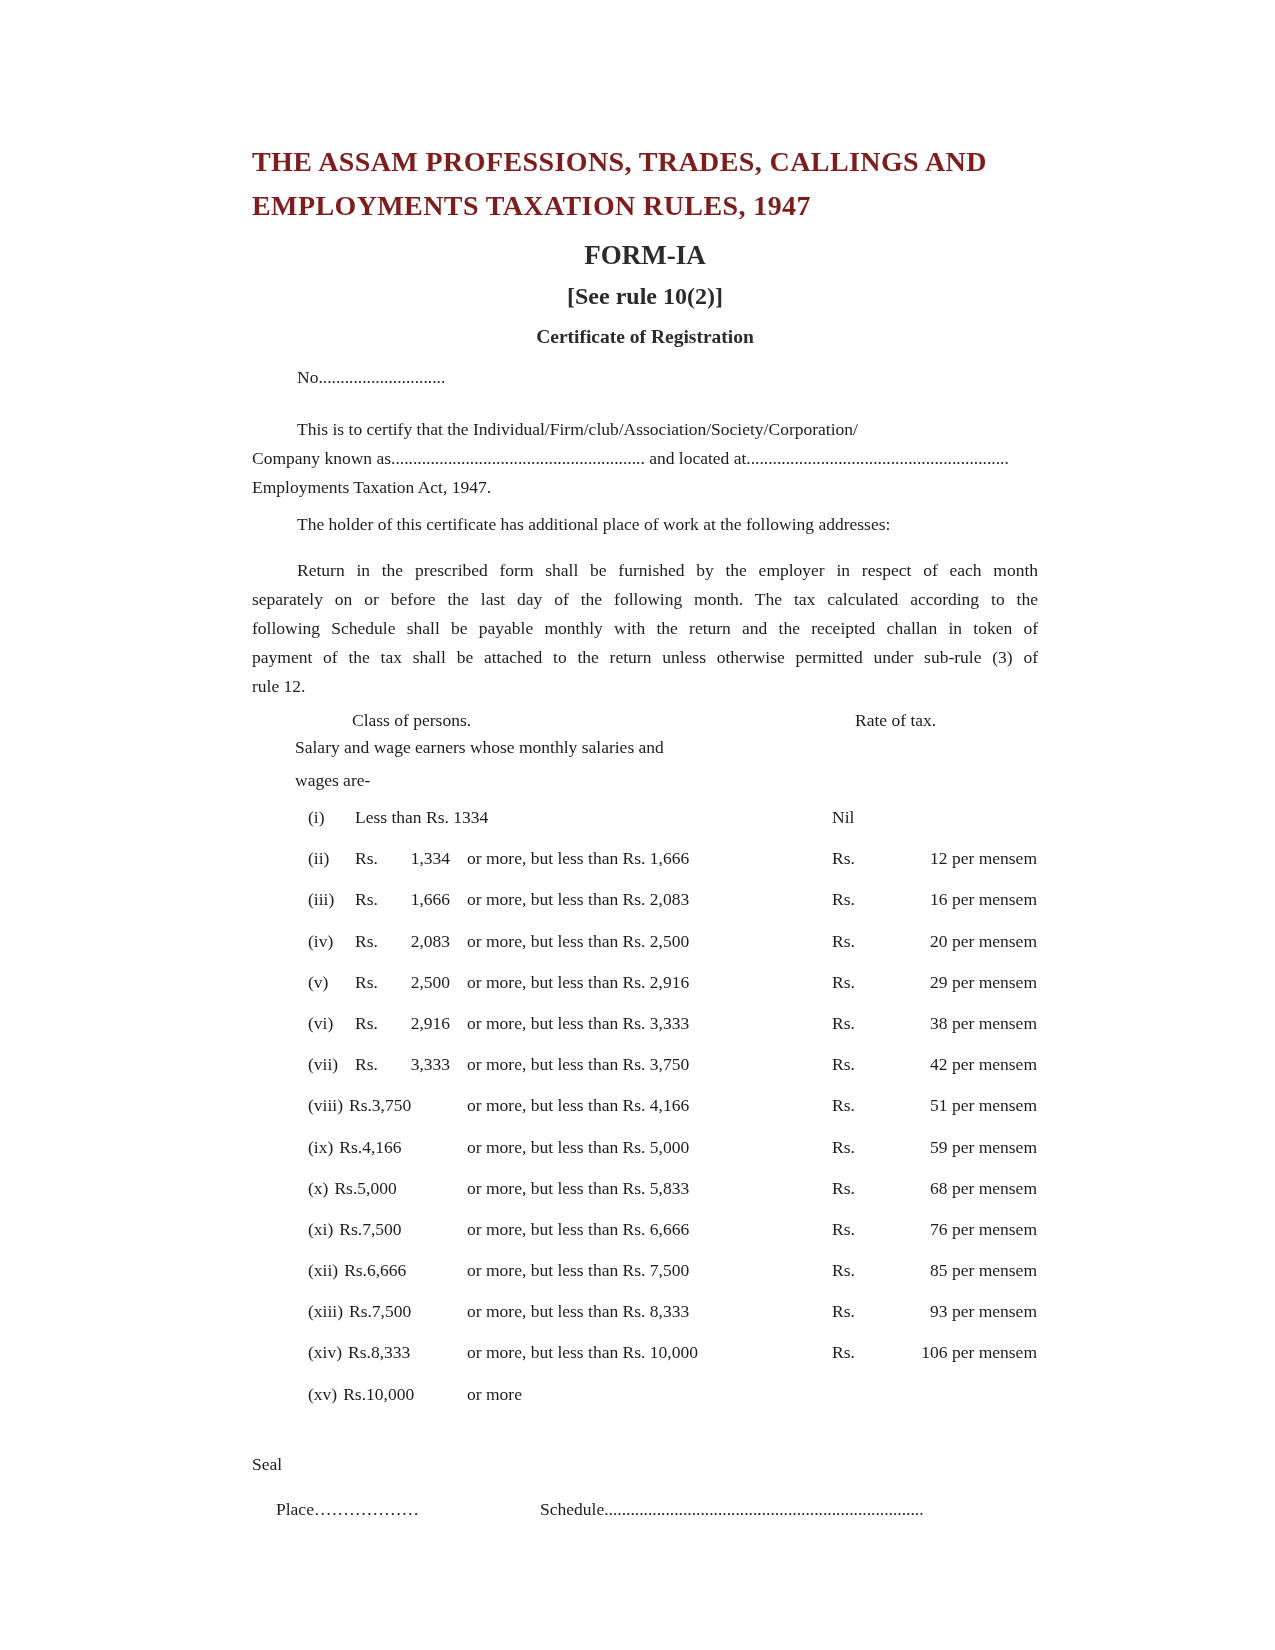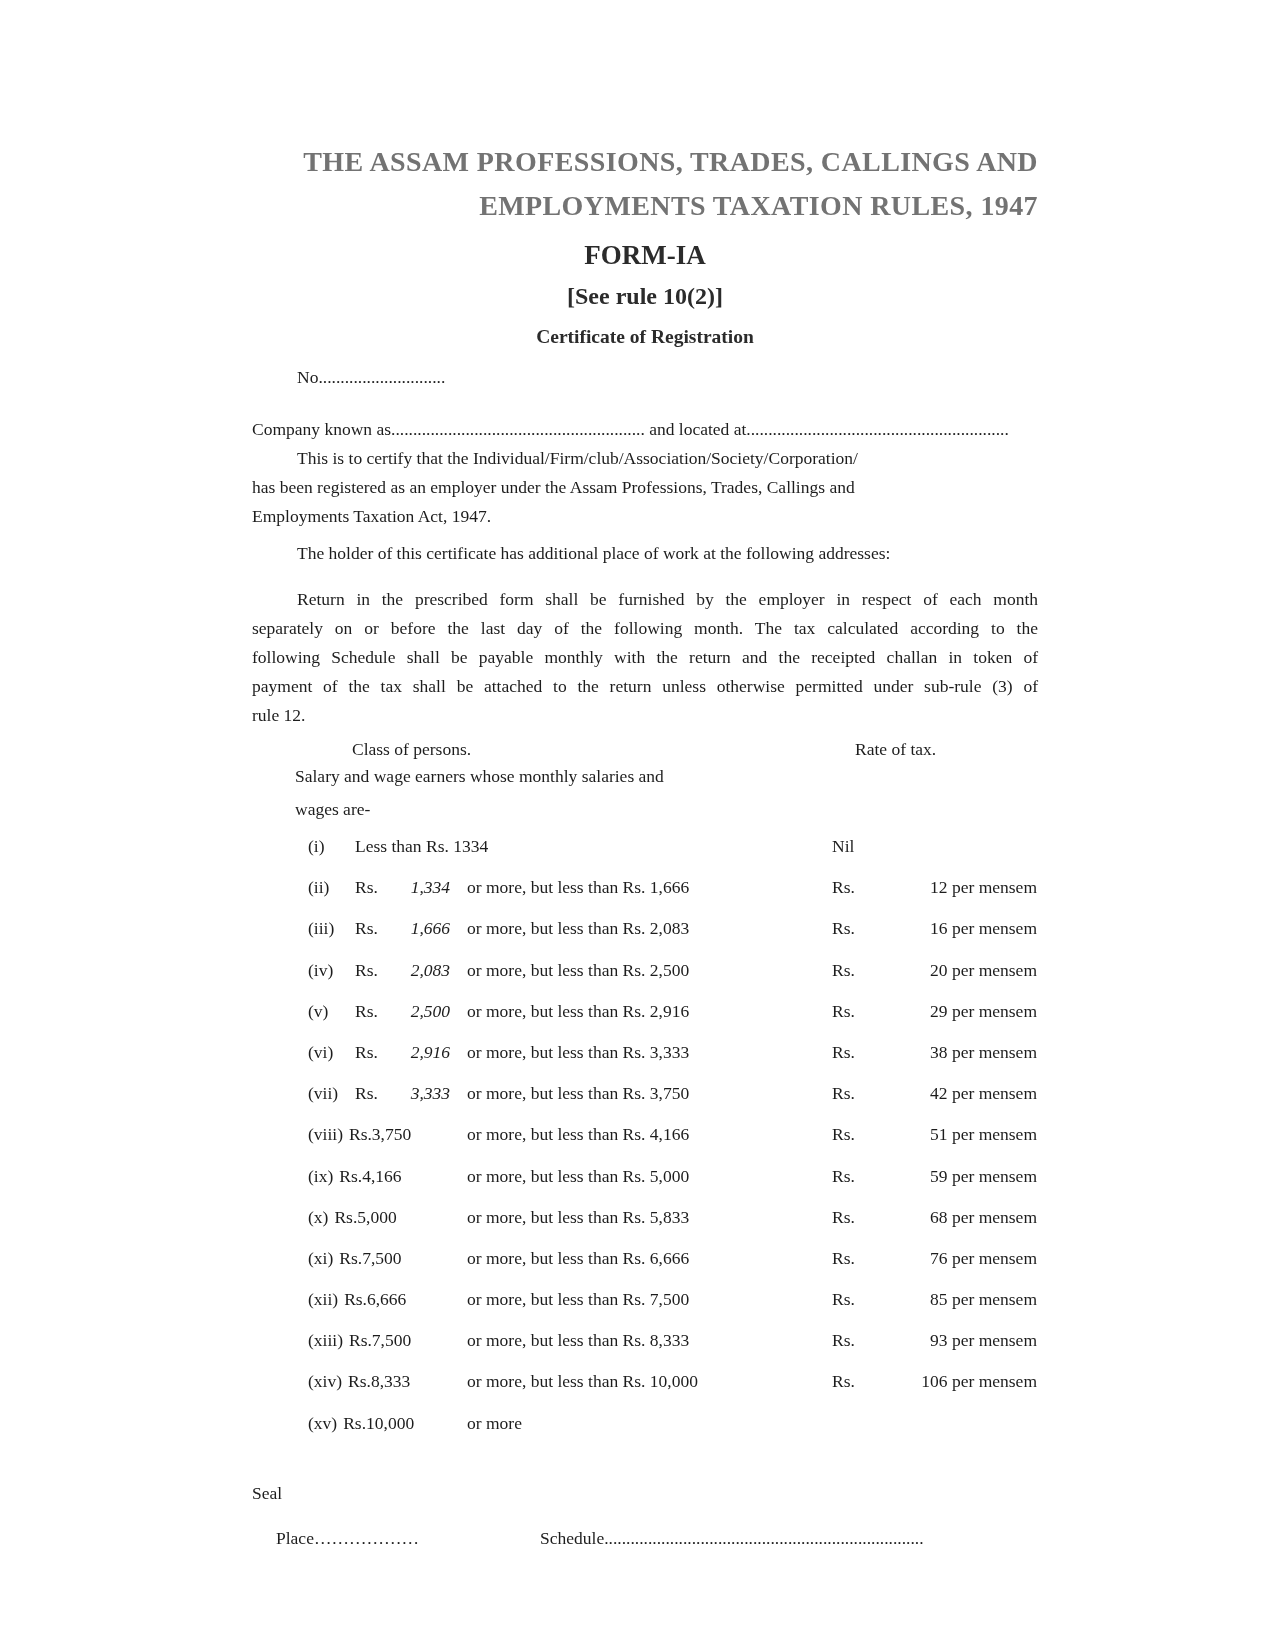--- a/index.html
+++ b/index.html
@@ -10,22 +10,22 @@
     overflow:hidden;
     font-family:"Liberation Serif","DejaVu Serif",serif;
     color:#1d1d1d;
     font-size:17.5px;
   }
   .content{
     position:absolute;top:0;left:252px;width:786px;
     padding-top:140px;
   }
   .doc-title{
-    text-align:right;font-weight:700;font-size:28px;line-height:44px;
-    letter-spacing:0.4px;color:#737373;
+    text-align:left;font-weight:700;font-size:28px;line-height:44px;
+    letter-spacing:0.4px;color:#7f1d1d;
   }
   .form-no{margin-top:12px;text-align:center;font-weight:700;font-size:27px;line-height:30px;color:#2b2b2b;}
   .rule-ref{margin-top:12px;text-align:center;font-weight:700;font-size:24px;line-height:28px;color:#2b2b2b;}
   .subtitle{margin-top:15px;text-align:center;font-weight:700;font-size:19.5px;line-height:24px;color:#2b2b2b;}
   .no-line{margin-top:18px;margin-left:45px;line-height:21px;}
   .para1{margin-top:27px;line-height:29px;}
   .para1 .line{min-height:29px;}
   .indent{ text-indent:45px; }
   .holder-line{margin-top:12px;line-height:21px;text-indent:45px;}
   .para3{margin-top:21px;line-height:29px;}
@@ -35,21 +35,21 @@
   .sched-header .h1{width:503px;flex:none;}
   .intro{margin-left:43px;line-height:32.5px;}
   .schedule{margin-top:10px;margin-left:56px;width:729px;}
   .s-row{display:flex;line-height:22px;margin-bottom:19.2px;}
   .c-left{display:flex;width:159px;flex:none;}
   .c-left.plain{width:47px;}
   .c-left .n{min-width:47px;flex:none;}
   .c-left.joined .n{min-width:0;margin-right:6px;}
   .c-left .rs1{min-width:48px;flex:none;}
   .c-left.joined .rs1{min-width:0;}
-  .c-left .amt{flex:1;text-align:right;padding-right:17px;font-style:italic;}
+  .c-left .amt{flex:1;text-align:right;padding-right:17px;}
   .c-desc{flex:1;}
   .c-rs{width:66px;flex:none;}
   .c-rate{width:139px;flex:none;text-align:right;}
   .seal{margin-top:48px;line-height:22px;}
   .place-sig{margin-top:23px;position:relative;line-height:22px;height:26px;}
   .place{position:absolute;left:24px;top:0;}
   .signature{position:absolute;left:288px;top:0;}
 </style>
 </head>
 <body>
@@ -62,23 +62,22 @@
       <div>EMPLOYMENTS TAXATION RULES, 1947</div>
     </div>
 
     <div class="form-no">FORM-IA</div>
     <div class="rule-ref">[See rule 10(2)]</div>
     <div class="subtitle">Certificate of Registration</div>
 
     <div class="no-line">No.............................</div>
 
     <div class="para1">
+      <div class="line indent">This is to certify that the Individual/Firm/club/Association/Society/Corporation/</div>
       <div class="line">Company known as..........................................................  and located at............................................................</div>
-      <div class="line indent">This is to certify that the Individual/Firm/club/Association/Society/Corporation/</div>
-      <div class="line">has been registered as an employer under the Assam Professions, Trades, Callings and</div>
       <div class="line">Employments Taxation Act, 1947.</div>
     </div>
 
     <div class="holder-line">The holder of this certificate has additional place of work at the following addresses:</div>
 
     <div class="para3">
       <div class="jline indent">Return in the prescribed form shall be furnished by the employer in respect of each month</div>
       <div class="jline">separately on or before the last day of the following month. The tax calculated according to the</div>
       <div class="jline">following Schedule shall be payable monthly with the return and the receipted challan in token of</div>
       <div class="jline">payment of the tax shall be attached to the return unless otherwise permitted under sub-rule (3) of</div>

